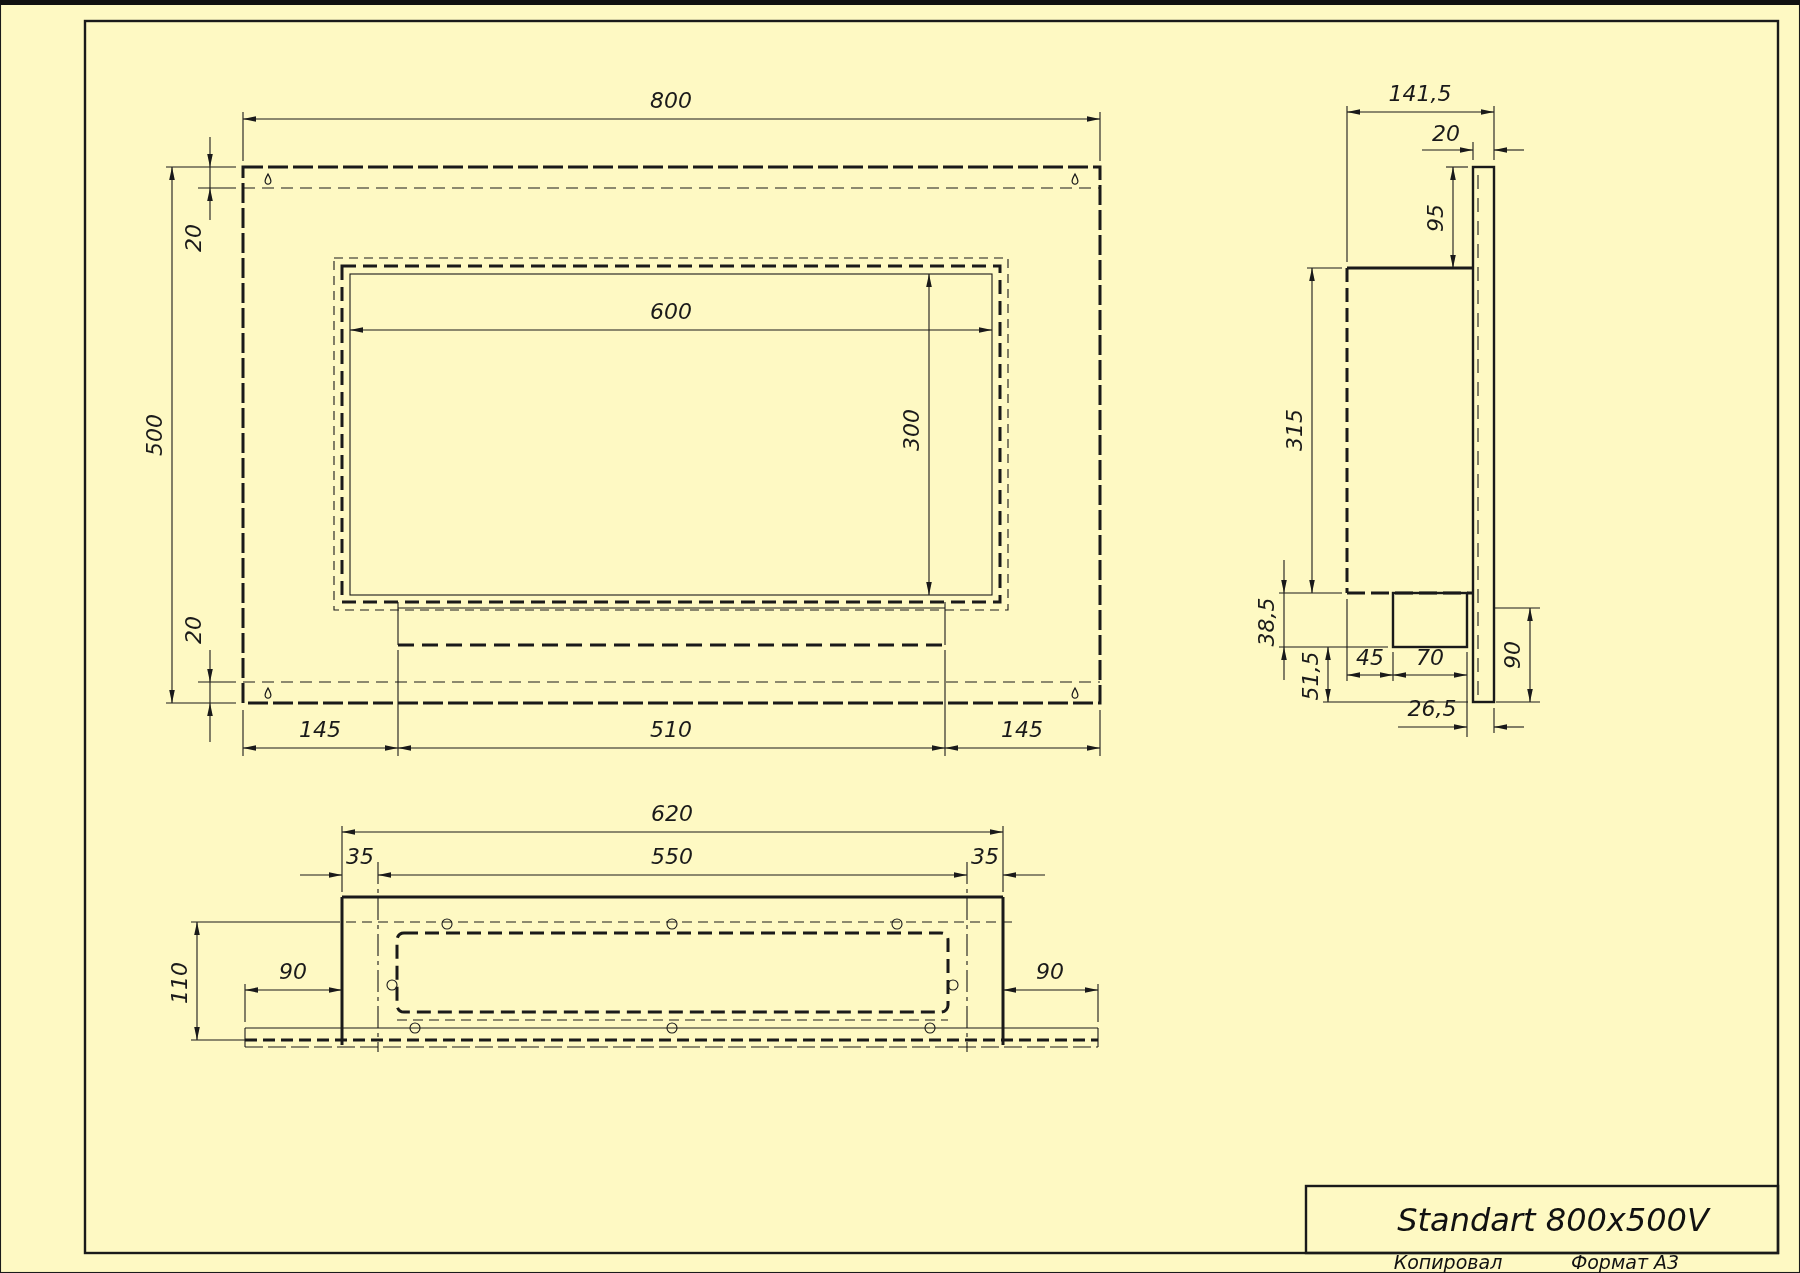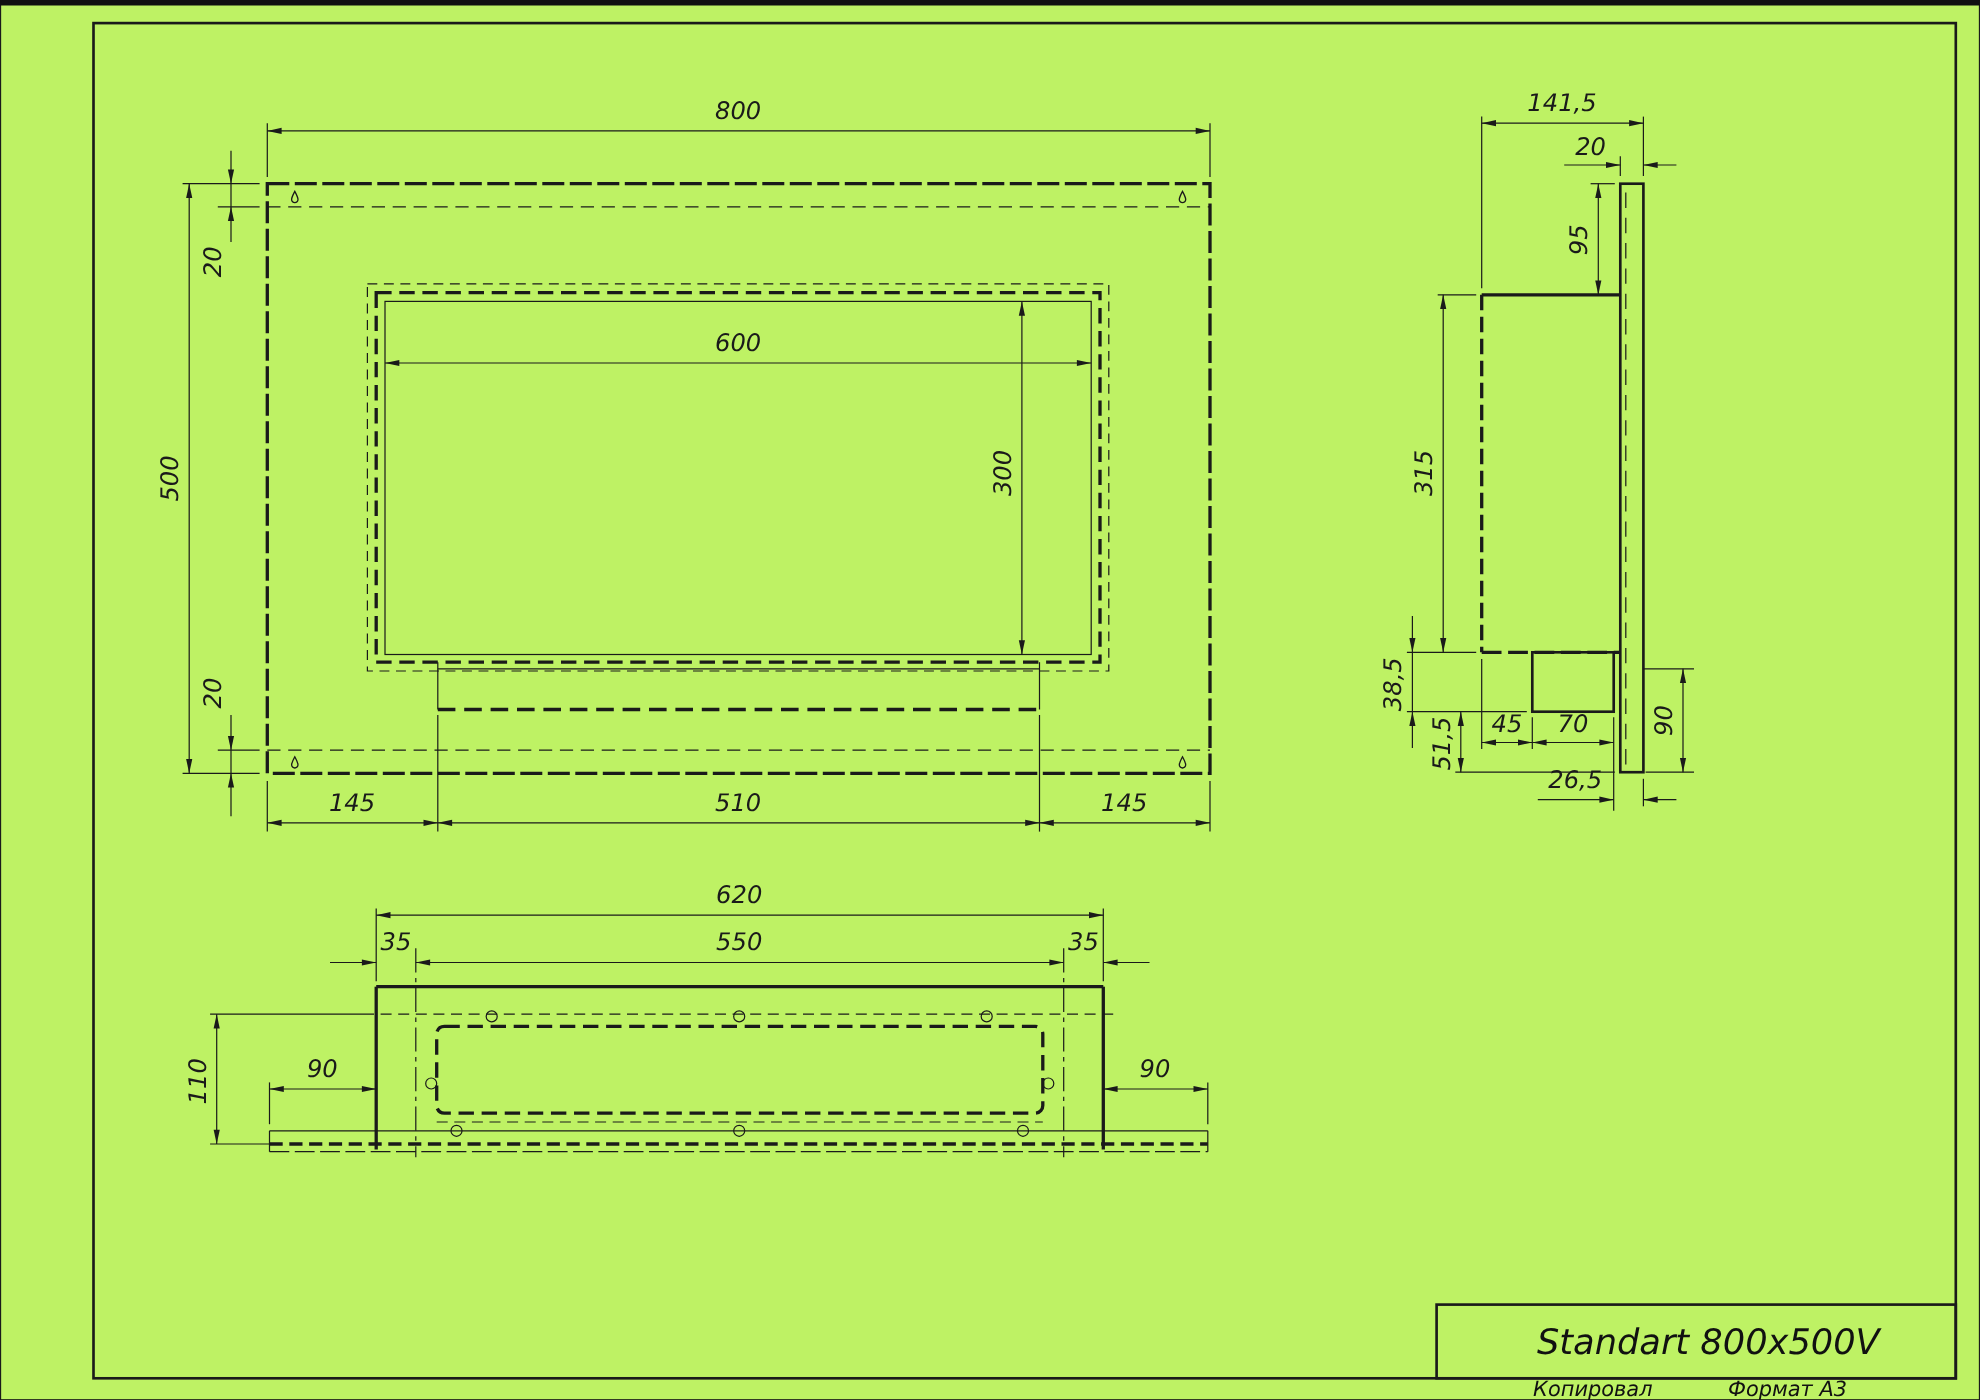--- a/index.html
+++ b/index.html
@@ -1,19 +1,19 @@
 <!DOCTYPE html>
 <html><head>
 <meta charset="utf-8">
 <style>
   html,body{margin:0;padding:0;background:#e8e8e8;}
   .page{
     position:relative;
     width:1800px;height:1273px;
-    background:#bef264;
+    background:#fef9c3;
     font-family:"DejaVu Sans", sans-serif;
     outline:1px solid #222;
     text-decoration:underline;
   }
   svg{display:block;}
   .ln{stroke:#1a1a1a;fill:none;stroke-linecap:butt;}
   .thin{stroke-width:1.1;}
   .thick{stroke-width:3;}
   .thick25{stroke-width:2.4;}
   .dimtxt{

